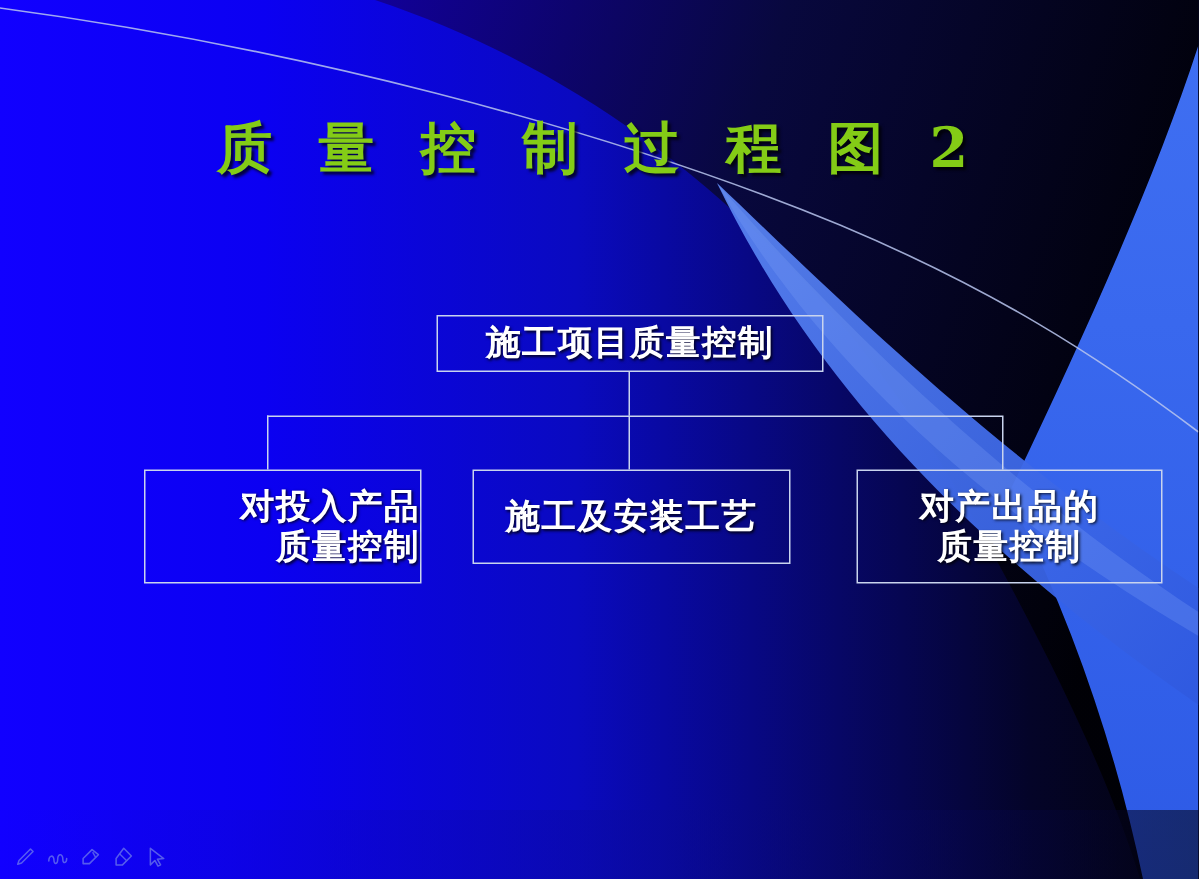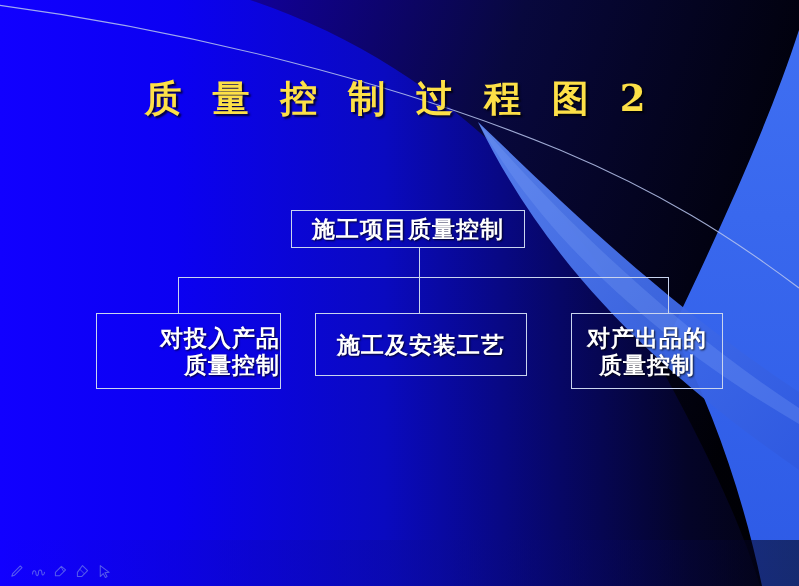--- a/index.html
+++ b/index.html
@@ -25,21 +25,21 @@
     display: block;
   }
 
   
   #title {
     position: absolute;
     left: 0;
     top: 74px;
     width: 799px;
     text-align: center;
-    color: #fde047;
+    color: #84cc16;
     font-size: 37px;
     font-weight: bold;
     letter-spacing: 9px;
     font-family: "DejaVu Serif", "Liberation Serif", serif;
     text-shadow: 2px 2px 2px rgba(0,0,0,0.75);
     white-space: nowrap;
   }
 
   
   .node {
@@ -55,40 +55,40 @@
     display: flex;
     flex-direction: column;
     align-items: center;
     justify-content: center;
     text-shadow: 1px 1px 2px rgba(0,0,0,0.8);
     letter-spacing: 1px;
   }
   #node-root {
     left: 291px;
     top: 210px;
-    width: 234px;
+    width: 258px;
     height: 38px;
   }
   #node-input {
     left: 96px;
     top: 313px;
     width: 185px;
     height: 76px;
     align-items: flex-end;
   }
   #node-process {
     left: 315px;
     top: 313px;
     width: 212px;
     height: 63px;
   }
   #node-output {
     left: 571px;
     top: 313px;
-    width: 152px;
+    width: 204px;
     height: 76px;
   }
   .node .line2 { }
 
   
   .conn {
     position: absolute;
     background: #c9d4ee;
   }
   #conn-stem      { left: 419px; top: 248px; width: 1px;  height: 29px; }

